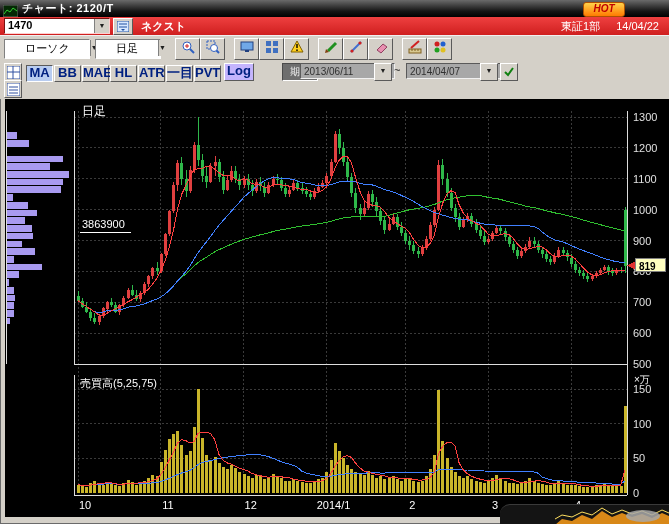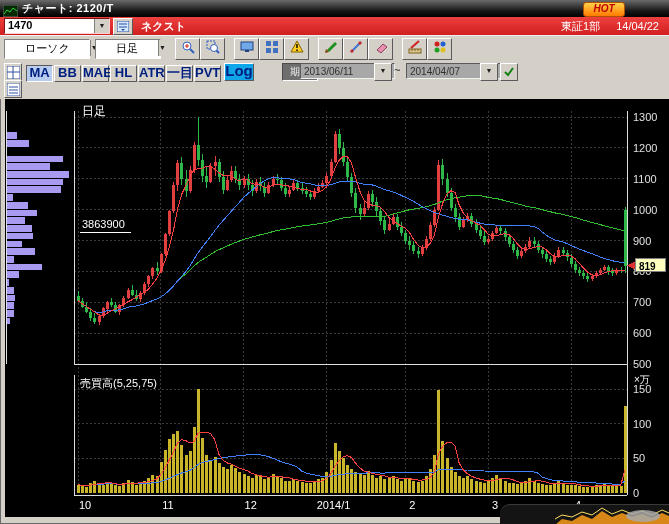--- a/index.html
+++ b/index.html
@@ -48,23 +48,23 @@
     display:inline-flex;align-items:center;justify-content:center;cursor:pointer;}
   .tb-gap{width:9px;}
   .ind-btn{width:25px;height:15px;background:#d4d0c8;color:#002080;
     border:1px solid;border-color:#fff #5a5a5a #5a5a5a #fff;
     font-size:13px;font-weight:bold;text-align:center;line-height:13px;
     display:inline-block;margin-right:1px;cursor:pointer;}
   .ind-btn.active{border-color:#5a5a5a #fff #fff #5a5a5a;background:#b8ccf0;}
   .sq-btn{position:absolute;width:16px;height:16px;background:#d4d0c8;
     border:1px solid;border-color:#fff #5a5a5a #5a5a5a #fff;
     display:flex;align-items:center;justify-content:center;cursor:pointer;}
-  .log-btn{position:absolute;left:224px;top:2px;width:28px;height:16px;background:#0ea5e9;
+  .log-btn{position:absolute;left:224px;top:2px;width:28px;height:16px;background:#c4b5fd;
     border:1px solid;border-color:#fff #5a5a5a #5a5a5a #fff;
-    color:#002080;font-size:15px;font-weight:bold;text-align:center;line-height:14px;cursor:pointer;}
+    color:#002080;font-size:13px;font-weight:bold;text-align:center;line-height:14px;cursor:pointer;}
   .period-lbl{position:absolute;left:262px;top:2px;width:34px;height:16px;
     background:#6e6e6e;color:#f0f0f0;font-size:10px;text-align:center;line-height:16px;
     border:1px solid;border-color:#4a4a4a #fff #fff #4a4a4a;margin-left:20px;}
   .date-field{position:absolute;top:2px;height:16px;width:95px;
     background:#a8a8a8;color:#303030;font-size:10px;line-height:16px;padding:0 3px;
     border:1px solid;border-color:#5a5a5a #f0f0f0 #f0f0f0 #5a5a5a;box-sizing:border-box;}
   .dd-sm{position:absolute;top:2px;width:16px;height:16px;background:#d4d0c8;
     border:1px solid;border-color:#fff #5a5a5a #5a5a5a #fff;
     font-size:7px;color:#202020;text-align:center;line-height:14px;cursor:pointer;}
   .tilde{position:absolute;left:394px;top:3px;color:#202020;font-size:11px;}

